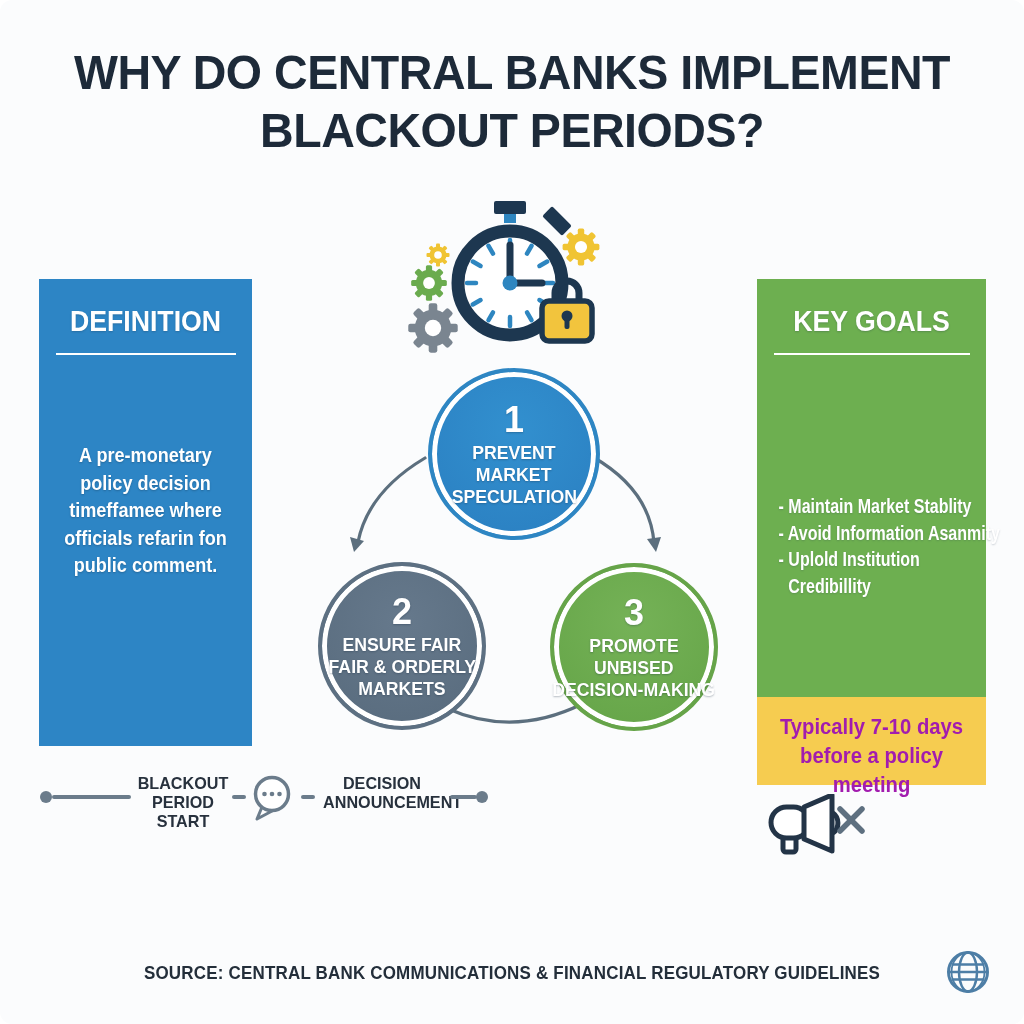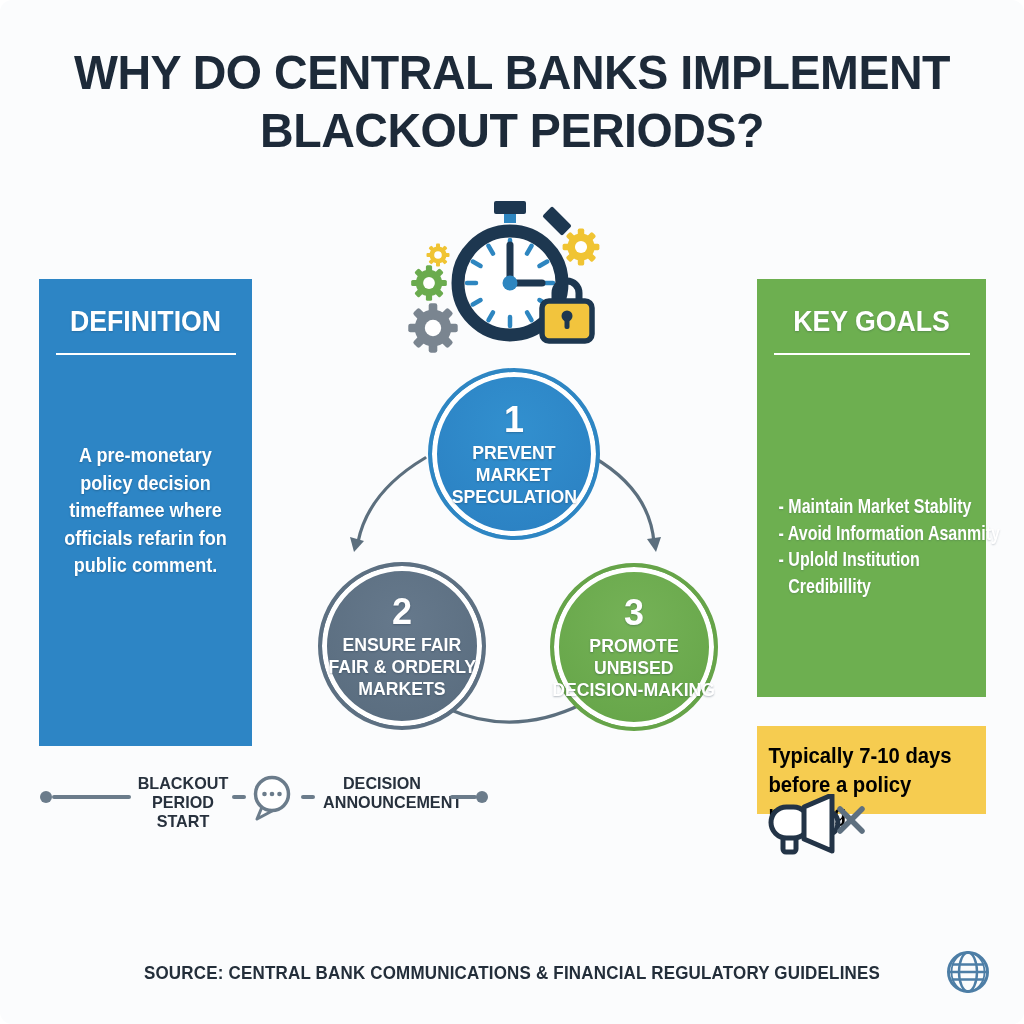--- a/index.html
+++ b/index.html
@@ -21,22 +21,22 @@
   .def-rule{width:180px;}
   .goals-rule{width:196px;}
   .def-body{margin-top:86px;text-align:center;font-weight:bold;font-size:21px;line-height:27.5px;
             transform:scaleX(0.86);text-shadow:0 1px 2px rgba(20,40,60,.3);}
   .goal-bullets{margin-top:138px;padding-left:27px;font-weight:bold;font-size:20px;line-height:26.5px;
                 transform:scaleX(0.80);transform-origin:left center;white-space:nowrap;
                 text-shadow:0 1px 2px rgba(40,60,80,.22);}
   .goal-indent{padding-left:12px;}
 
   
-  .callout{left:757px;top:697px;width:229px;height:88px;background:#f6cc50;color:#000000;
-           text-align:left;font-weight:bold;font-size:22.5px;line-height:29px;margin-top:29px;}
+  .callout{left:757px;top:697px;width:229px;height:88px;background:#f6cc50;color:#a21caf;
+           text-align:center;font-weight:bold;font-size:22.5px;line-height:29px;}
   .callout-inner{margin-top:15px;transform:scaleX(0.9);}
 
   
   .circle{border-radius:50%;box-shadow:inset 0 0 0 5px #fff;color:#fff;display:flex;
           flex-direction:column;align-items:center;justify-content:center;text-align:center;z-index:2;}
   .c1{left:428px;top:368px;width:164px;height:164px;border:4px solid #2e86c3;
       background:radial-gradient(circle at 50% 35%,#3290cf,#2a7ec0);}
   .c2{left:318px;top:562px;width:160px;height:160px;border:4px solid #5d7082;
       background:radial-gradient(circle at 50% 35%,#66798c,#576a7c);}
   .c3{left:550px;top:563px;width:160px;height:160px;border:4px solid #66a449;

